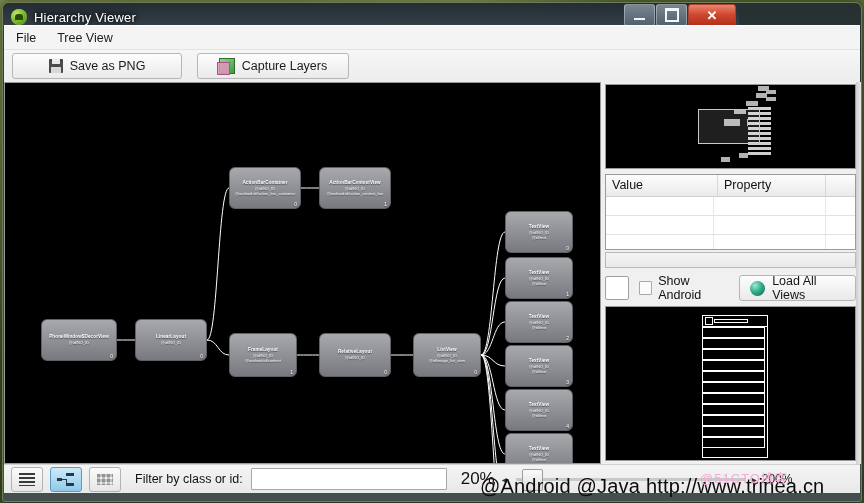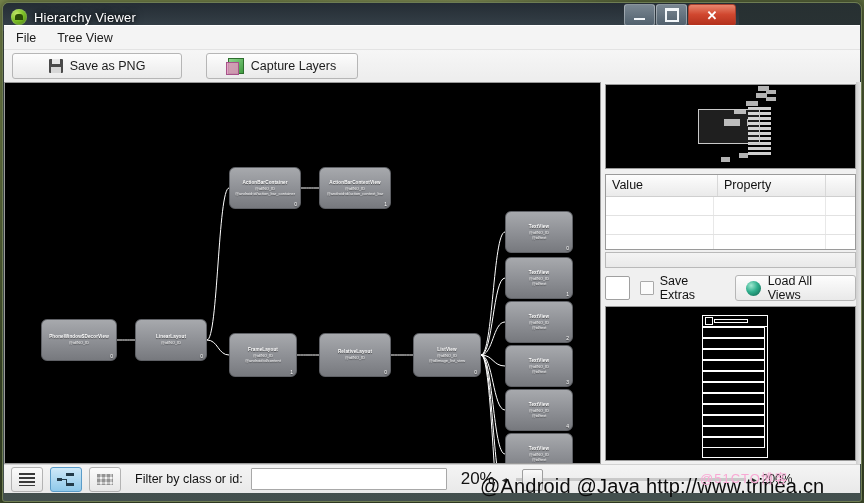--- a/index.html
+++ b/index.html
@@ -51,21 +51,21 @@
   .client{position:absolute;left:1px;top:22px;width:856px;height:466px;
     background:#f0f0f0;border-top:1px solid #ffffff;}
 
   
   .menubar{height:23px;background:#f4f4f4;display:flex;align-items:center;
     border-bottom:1px solid #e3e3e3;}
   .menu-item{font-size:12.5px;color:#1a1a1a;padding:3px 9px;margin-left:3px;}
 
   
   .toolbar{height:32px;background:linear-gradient(180deg,#f6f6f6,#ededed);
-    display:flex;align-items:center;padding:0 8px 0 8px;gap:24px;
+    display:flex;align-items:center;padding:0 8px 0 8px;gap:15px;
     border-bottom:1px solid #d9d9d9;}
   .tbtn{height:24px;display:flex;align-items:center;gap:7px;padding:0 14px;
     border:1px solid #b6b6b6;border-radius:3px;
     background:linear-gradient(180deg,#fdfdfd,#eaeaea);
     font-size:12.5px;color:#1c1c1c;white-space:nowrap;}
   .tbtn.w1{min-width:140px;justify-content:center;}
   .tbtn.w2{min-width:122px;justify-content:center;}
   .tbtn.w3{min-width:142px;justify-content:center;}
   .tbtn.disabled{color:#9a9a9a;border-color:#cfcfcf;
     background:linear-gradient(180deg,#f6f6f6,#efefef);}
@@ -362,21 +362,21 @@
               <div class="pt-td c1"></div>
               <div class="pt-td c2"></div>
               <div class="pt-td c3"></div>
             </div>
           </div>
           <div class="pt-foot"></div>
 
           <div class="extras">
             <div class="swatch"></div>
             <div class="cbx"></div>
-            <div class="extras-lbl">Save Extras</div>
+            <div class="extras-lbl">Show Android</div>
             <div class="loadall">
               <span class="ic-globe"></span>
               <span>Load All Views</span>
             </div>
           </div>
 
           <div class="wire">
             <div class="wf" style="left:96px;top:8px;width:66px;height:143px;"></div>
             <div class="wf" style="left:96px;top:8px;width:66px;height:12px;"></div>
             <div class="wf" style="left:99px;top:10px;width:8px;height:8px;"></div>

